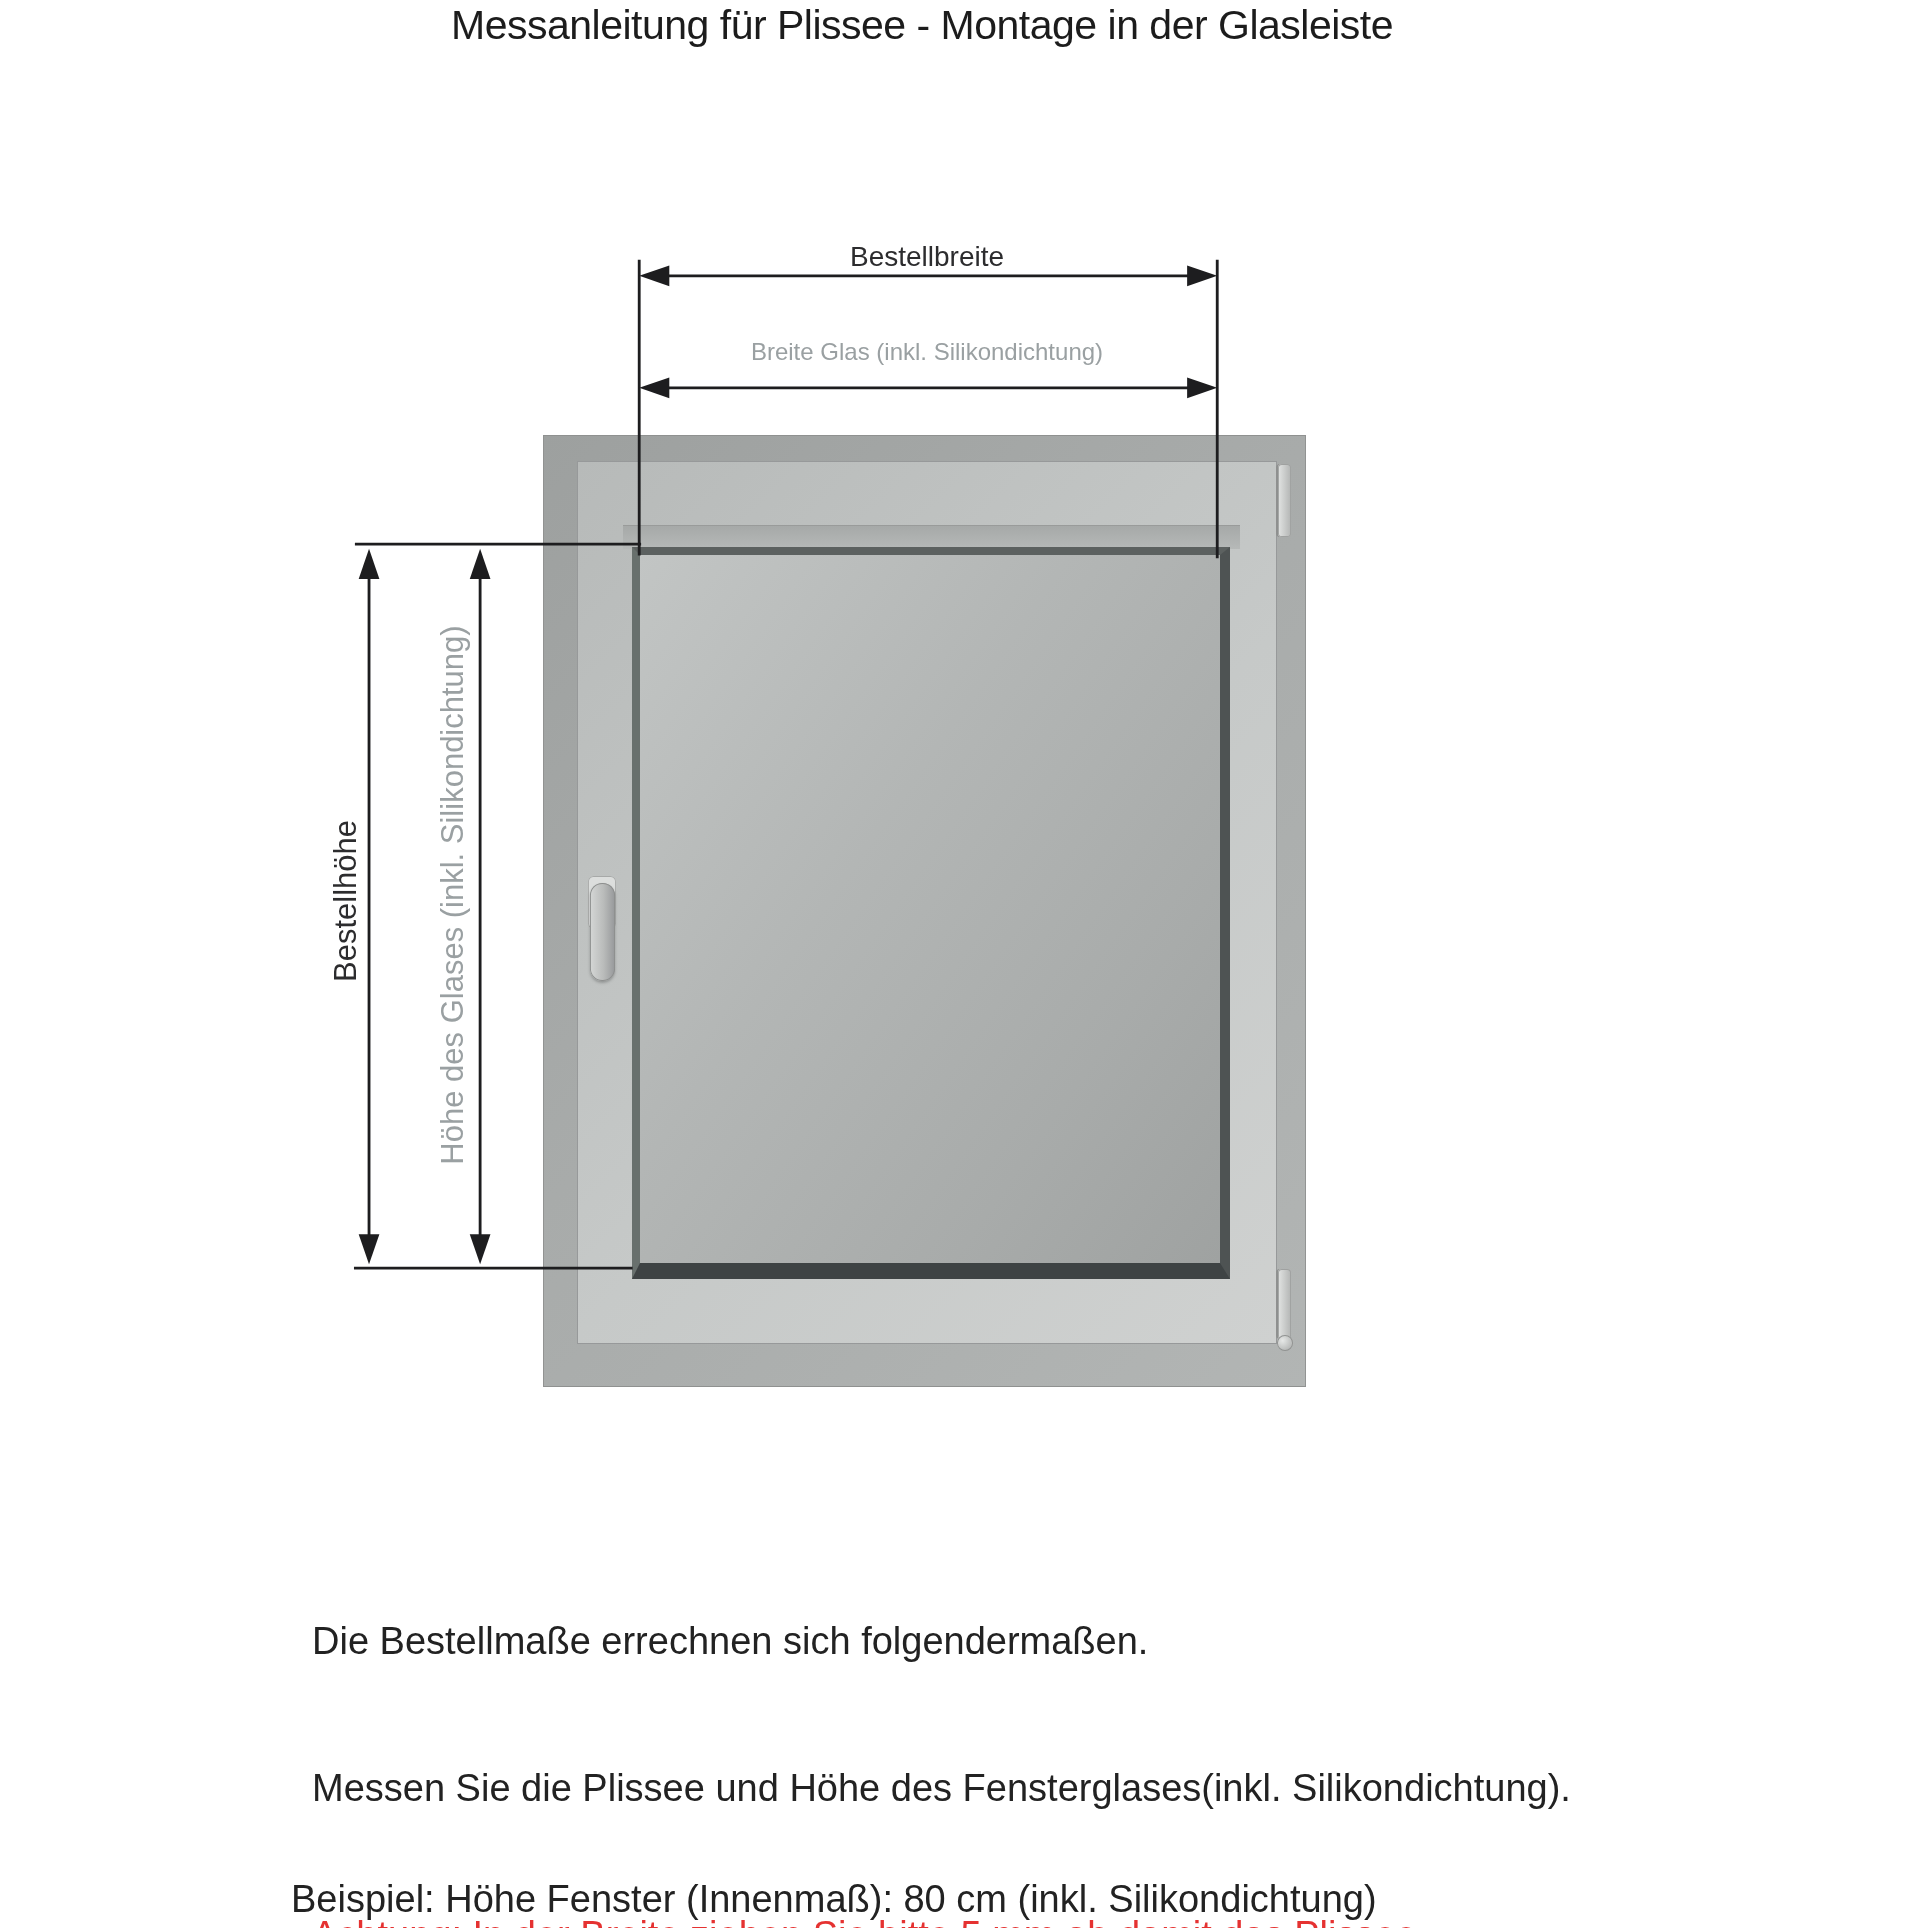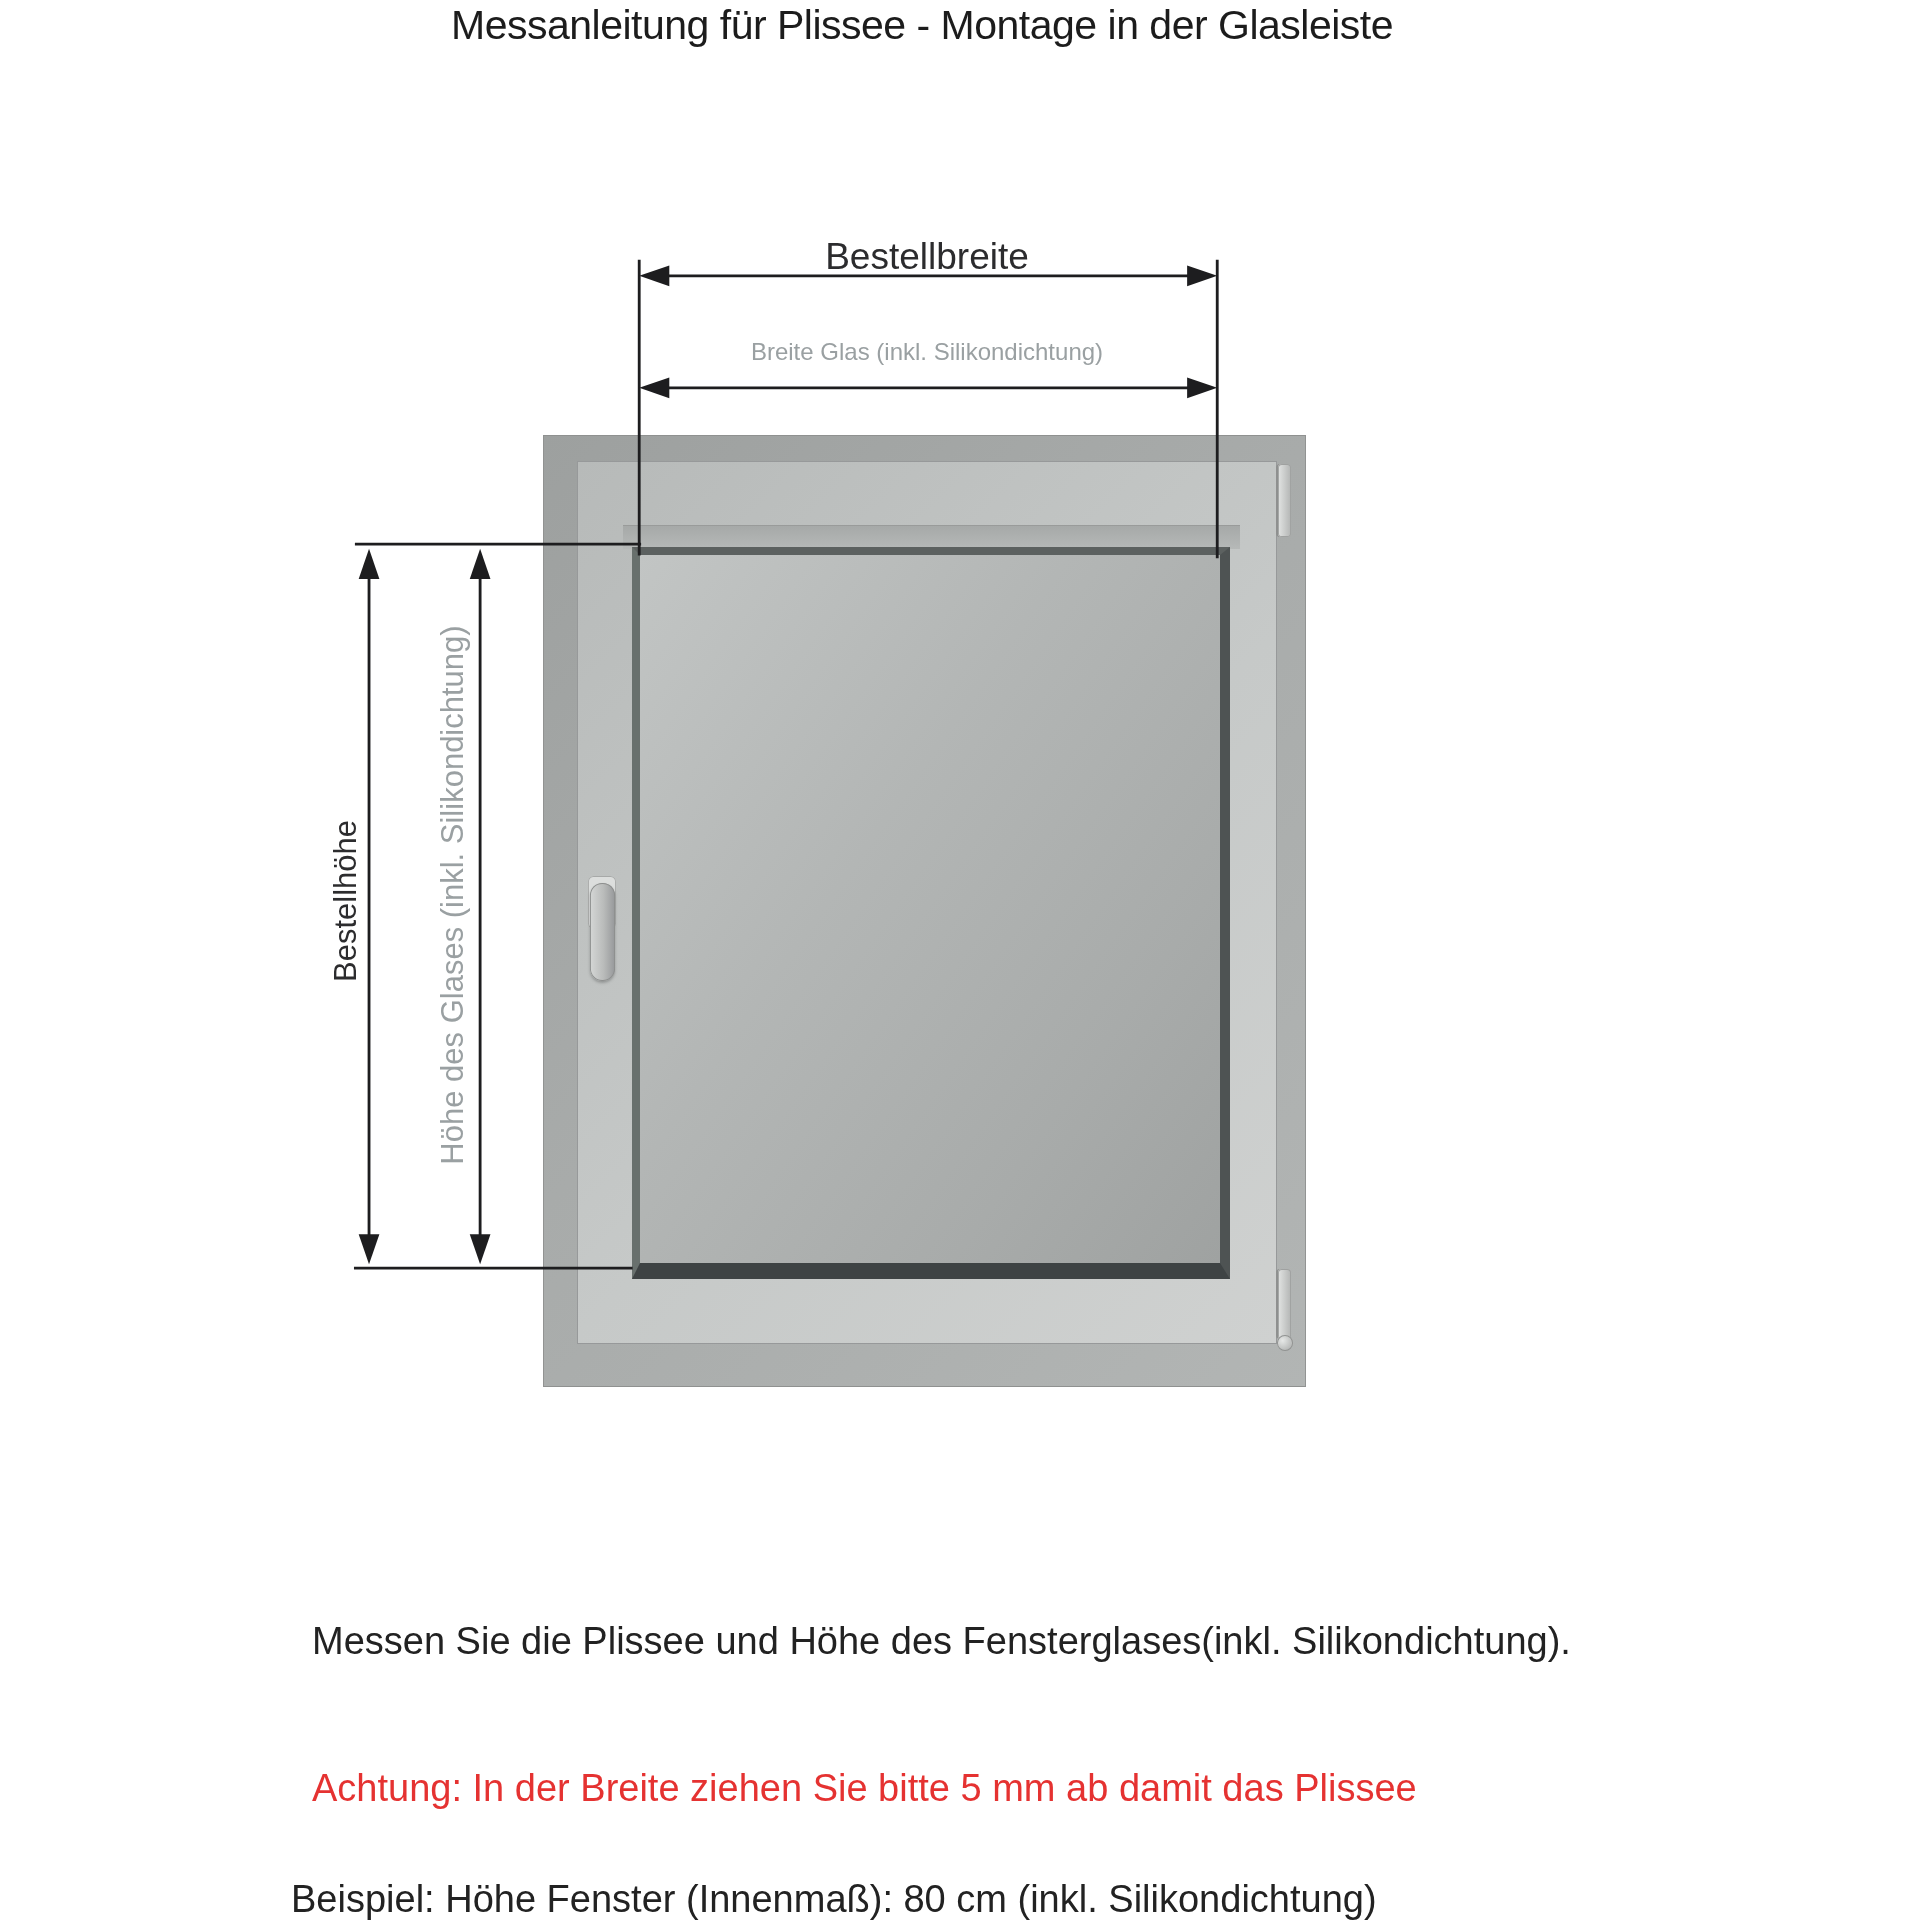--- a/index.html
+++ b/index.html
@@ -111,21 +111,21 @@
   .dims {
     position: absolute;
     left: 0;
     top: 0;
     pointer-events: none;
   }
 
   .dim-label {
     position: absolute;
     white-space: nowrap;
-    font-size: 37px;
+    font-size: 28px;
     color: #2c2c2e;
     transform: translate(-50%, -50%);
   }
   .dim-label.gray { color: #9aa0a2; font-size: 24px; }
   .dim-label.vert { transform: translate(-50%, -50%) rotate(-90deg); font-size: 31px; }
   .label-order-width  { left: 927px; top: 257px; }
   .label-glass-width  { left: 927px; top: 352px; }
   .label-order-height { left: 346px; top: 901px; }
   .label-glass-height { left: 453px; top: 895px; }
 
@@ -206,20 +206,21 @@
       </g>
     </g>
   </svg>
 
   <div class="dim-label label-order-width">Bestellbreite</div>
   <div class="dim-label gray label-glass-width">Breite Glas (inkl. Silikondichtung)</div>
   <div class="dim-label vert label-order-height">Bestellhöhe</div>
   <div class="dim-label vert gray label-glass-height">Höhe des Glases (inkl. Silikondichtung)</div>
 
   <div class="instructions">
+    <div>Die Bestellmaße errechnen sich folgendermaßen.</div>
     <div>Messen Sie die Plissee und Höhe des Fensterglases(inkl. Silikondichtung).</div>
     <div class="warning">Achtung: In der Breite ziehen Sie bitte 5 mm ab damit das Plissee</div>
     
   </div>
 
   <div class="example">
     <div>Beispiel: Höhe Fenster (Innenmaß): 80 cm (inkl. Silikondichtung)</div>
     
     
   </div>

